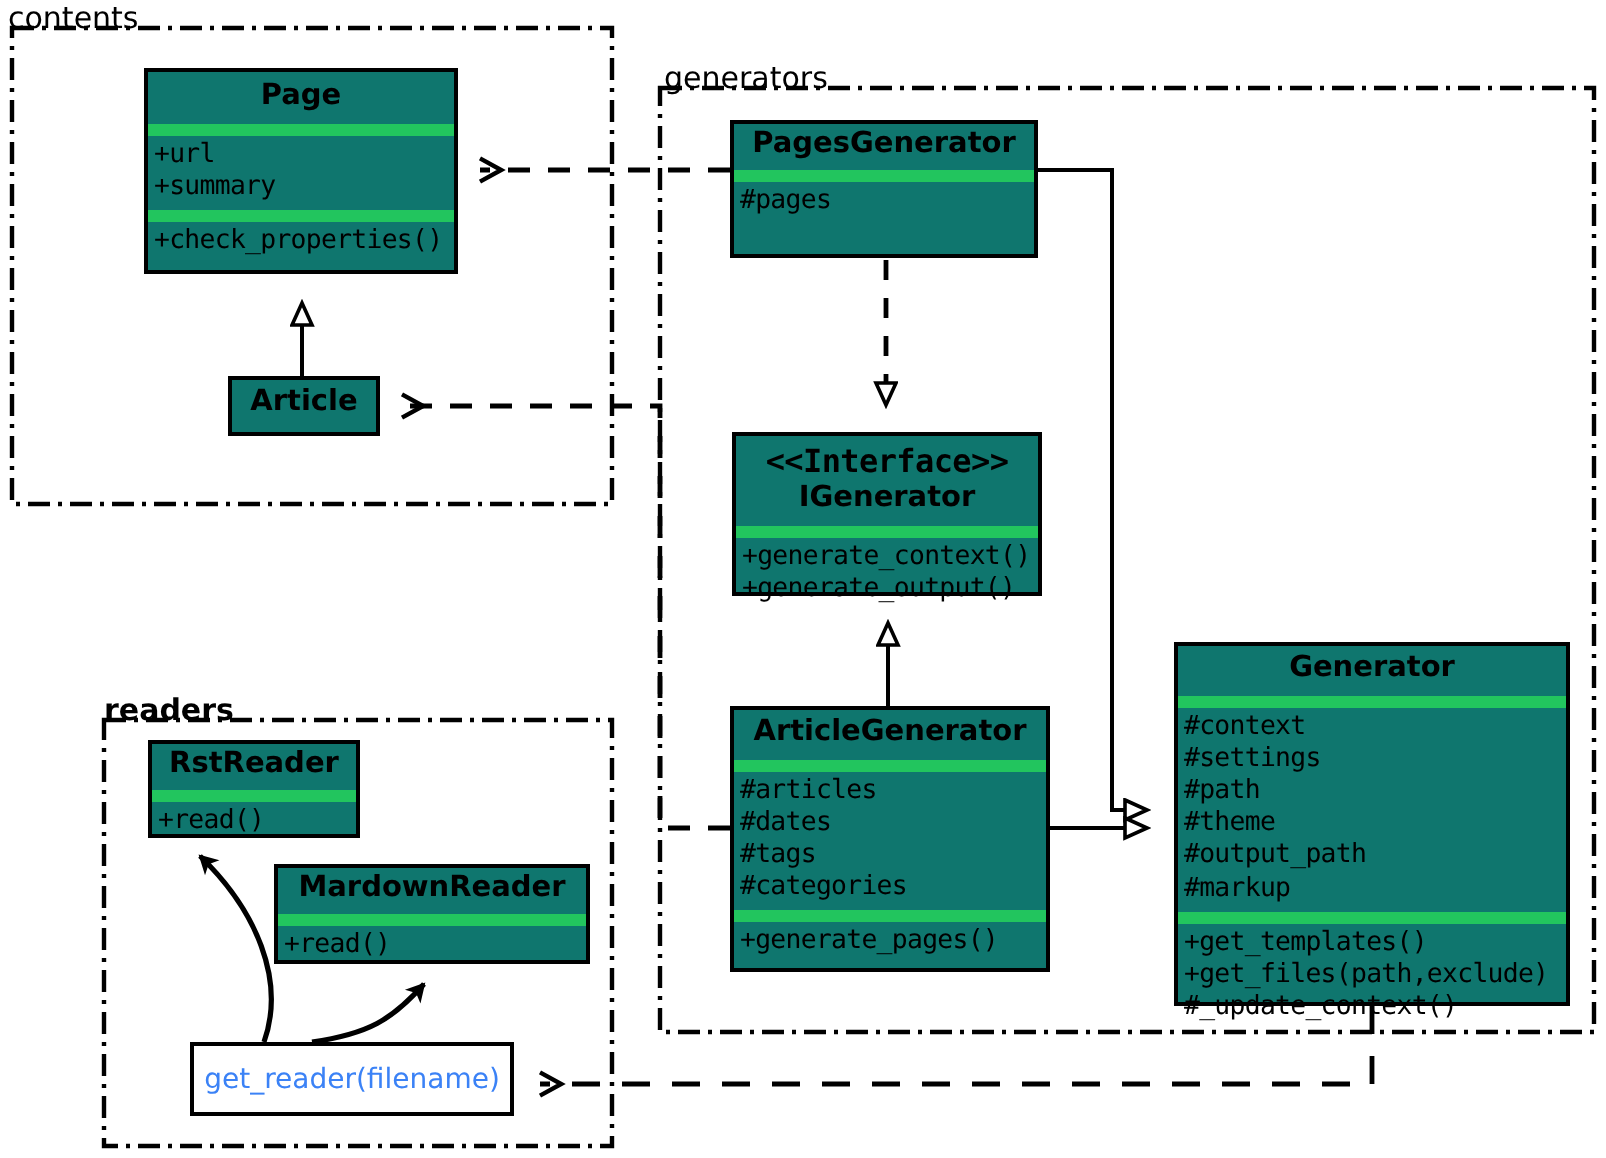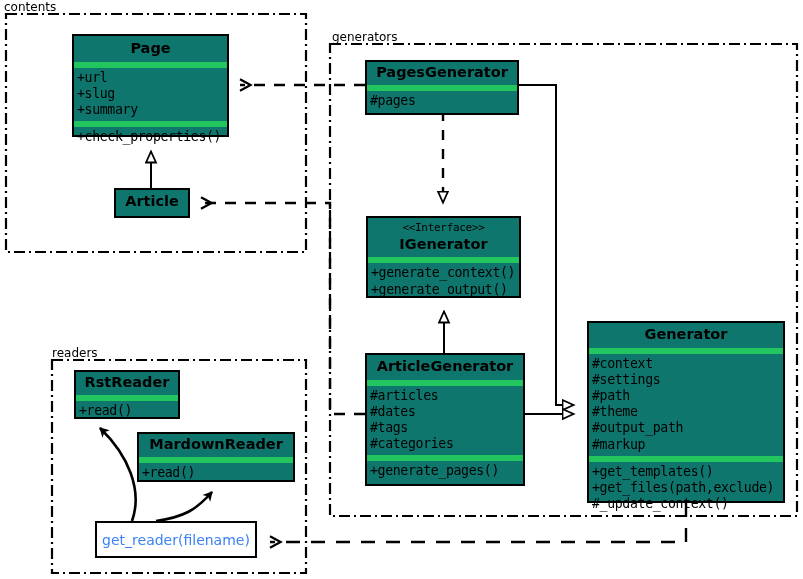--- a/index.html
+++ b/index.html
@@ -38,22 +38,22 @@
     text-align: center;
     font-weight: bold;
     font-size: 14.5px;
     color: #000000;
     padding: 4px 6px 5px 6px;
     line-height: 1.15;
     white-space: nowrap;
   }
   .cls-stereotype {
     display: block;
-    font-weight: normal;
-    font-size: 11px;
+    font-weight: bold;
+    font-size: 16px;
     font-family: "DejaVu Sans Mono", monospace;
     letter-spacing: -0.3px;
     padding-bottom: 1px;
   }
   .cls-divider {
     border-top: 6px solid #22c55e;
   }
   .cls-compartment {
     box-sizing: border-box;
     padding: 2px 2px 3px 3px;
@@ -76,21 +76,21 @@
     justify-content: center;
     z-index: 5;
   }
   .plain-box-label {
     font-size: 14px;
     color: #3b82f6;
     white-space: nowrap;
   }
   .pkg-label {
     position: absolute;
-    font-size: 12px;
+    font-size: 15px;
     color: #000000;
     white-space: nowrap;
     z-index: 3;
     background: transparent;
   }
 </style>
 </head>
 <body>
 
 <div id="diagram-root">
@@ -154,39 +154,38 @@
       <path d="M132,521 C143,490 128,455 100,428" marker-end="url(#filledArrow)"></path>
     </g>
 
     <g stroke="#000000" stroke-width="2.6" fill="none">
       <path d="M156,521 C184,517 196,510 212,492" marker-end="url(#filledArrow)"></path>
     </g>
   </svg>
 
   <div class="pkg-label" style="left:4px; top:0px;">contents</div>
   <div class="pkg-label" style="left:332px; top:30px;">generators</div>
-  <div class="pkg-label" style="left:52px; top:346px;">readers</div>
+  <div class="pkg-label" style="left:52px; top:346px;font-weight:bold;">readers</div>
 
   <div class="uml-class" style="left:72px; top:34px; width:157px; height:103px;">
     <div class="cls-name-cell">Page</div>
     <div class="cls-compartment cls-divider">
       <div class="cls-member">+url</div>
-      <div class="cls-member">+slug</div>
       <div class="cls-member">+summary</div>
     </div>
     <div class="cls-compartment cls-divider">
       <div class="cls-member">+check_properties()</div>
     </div>
   </div>
 
   <div class="uml-class" style="left:114px; top:188px; width:76px; height:30px;">
     <div class="cls-name-cell" style="padding:3px 6px 4px 6px;">Article</div>
   </div>
 
-  <div class="uml-class" style="left:365px; top:60px; width:154px; height:55px;">
+  <div class="uml-class" style="left:365px; top:60px; width:154px; height:69px;">
     <div class="cls-name-cell" style="padding:2px 6px 4px 6px;">PagesGenerator</div>
     <div class="cls-compartment cls-divider">
       <div class="cls-member">#pages</div>
     </div>
   </div>
 
   <div class="uml-class" style="left:366px; top:216px; width:155px; height:82px;">
     <div class="cls-name-cell" style="padding:4px 6px 5px 6px;">
       <span class="cls-stereotype">&lt;&lt;Interface&gt;&gt;</span>
       <span>IGenerator</span>

